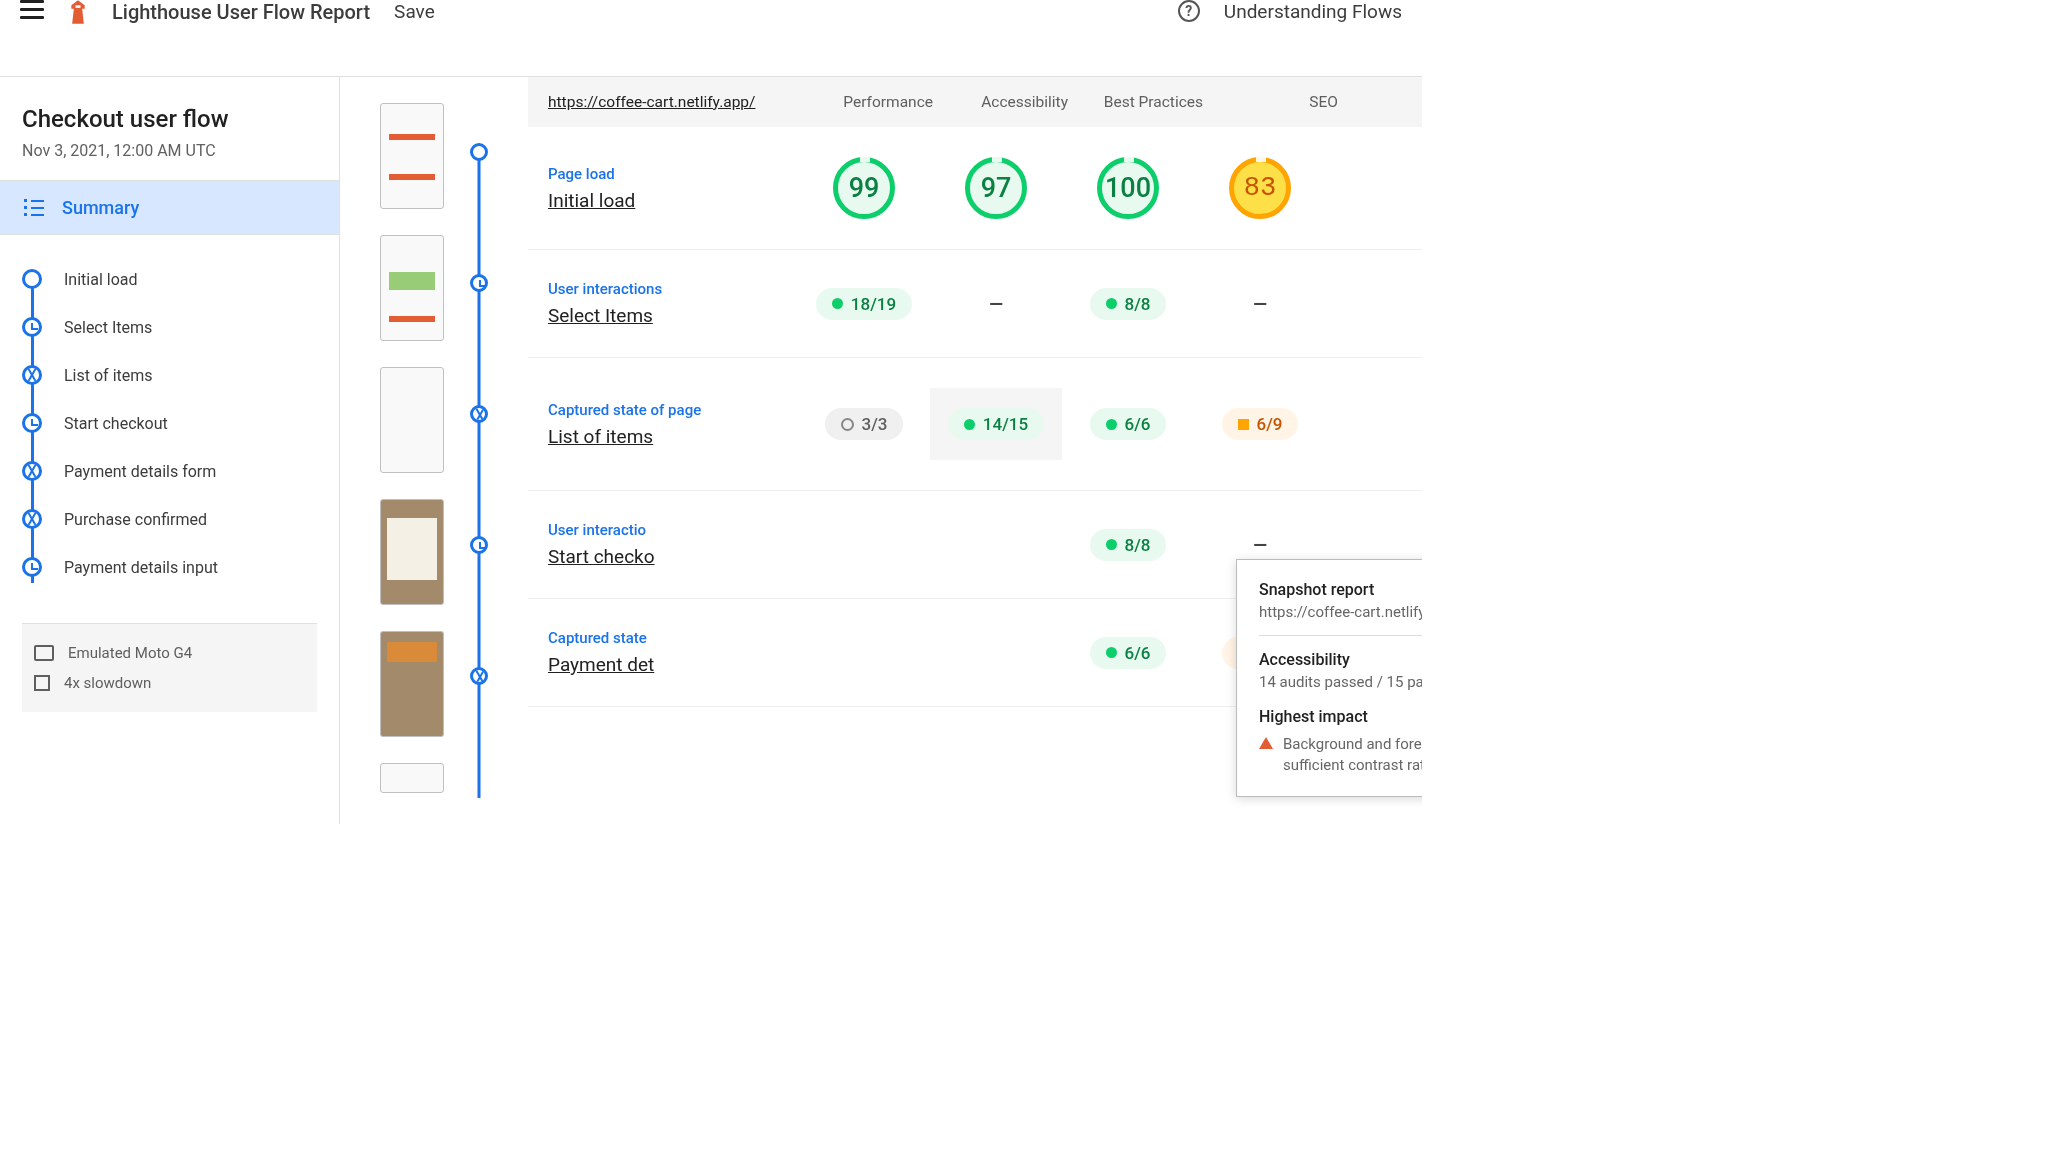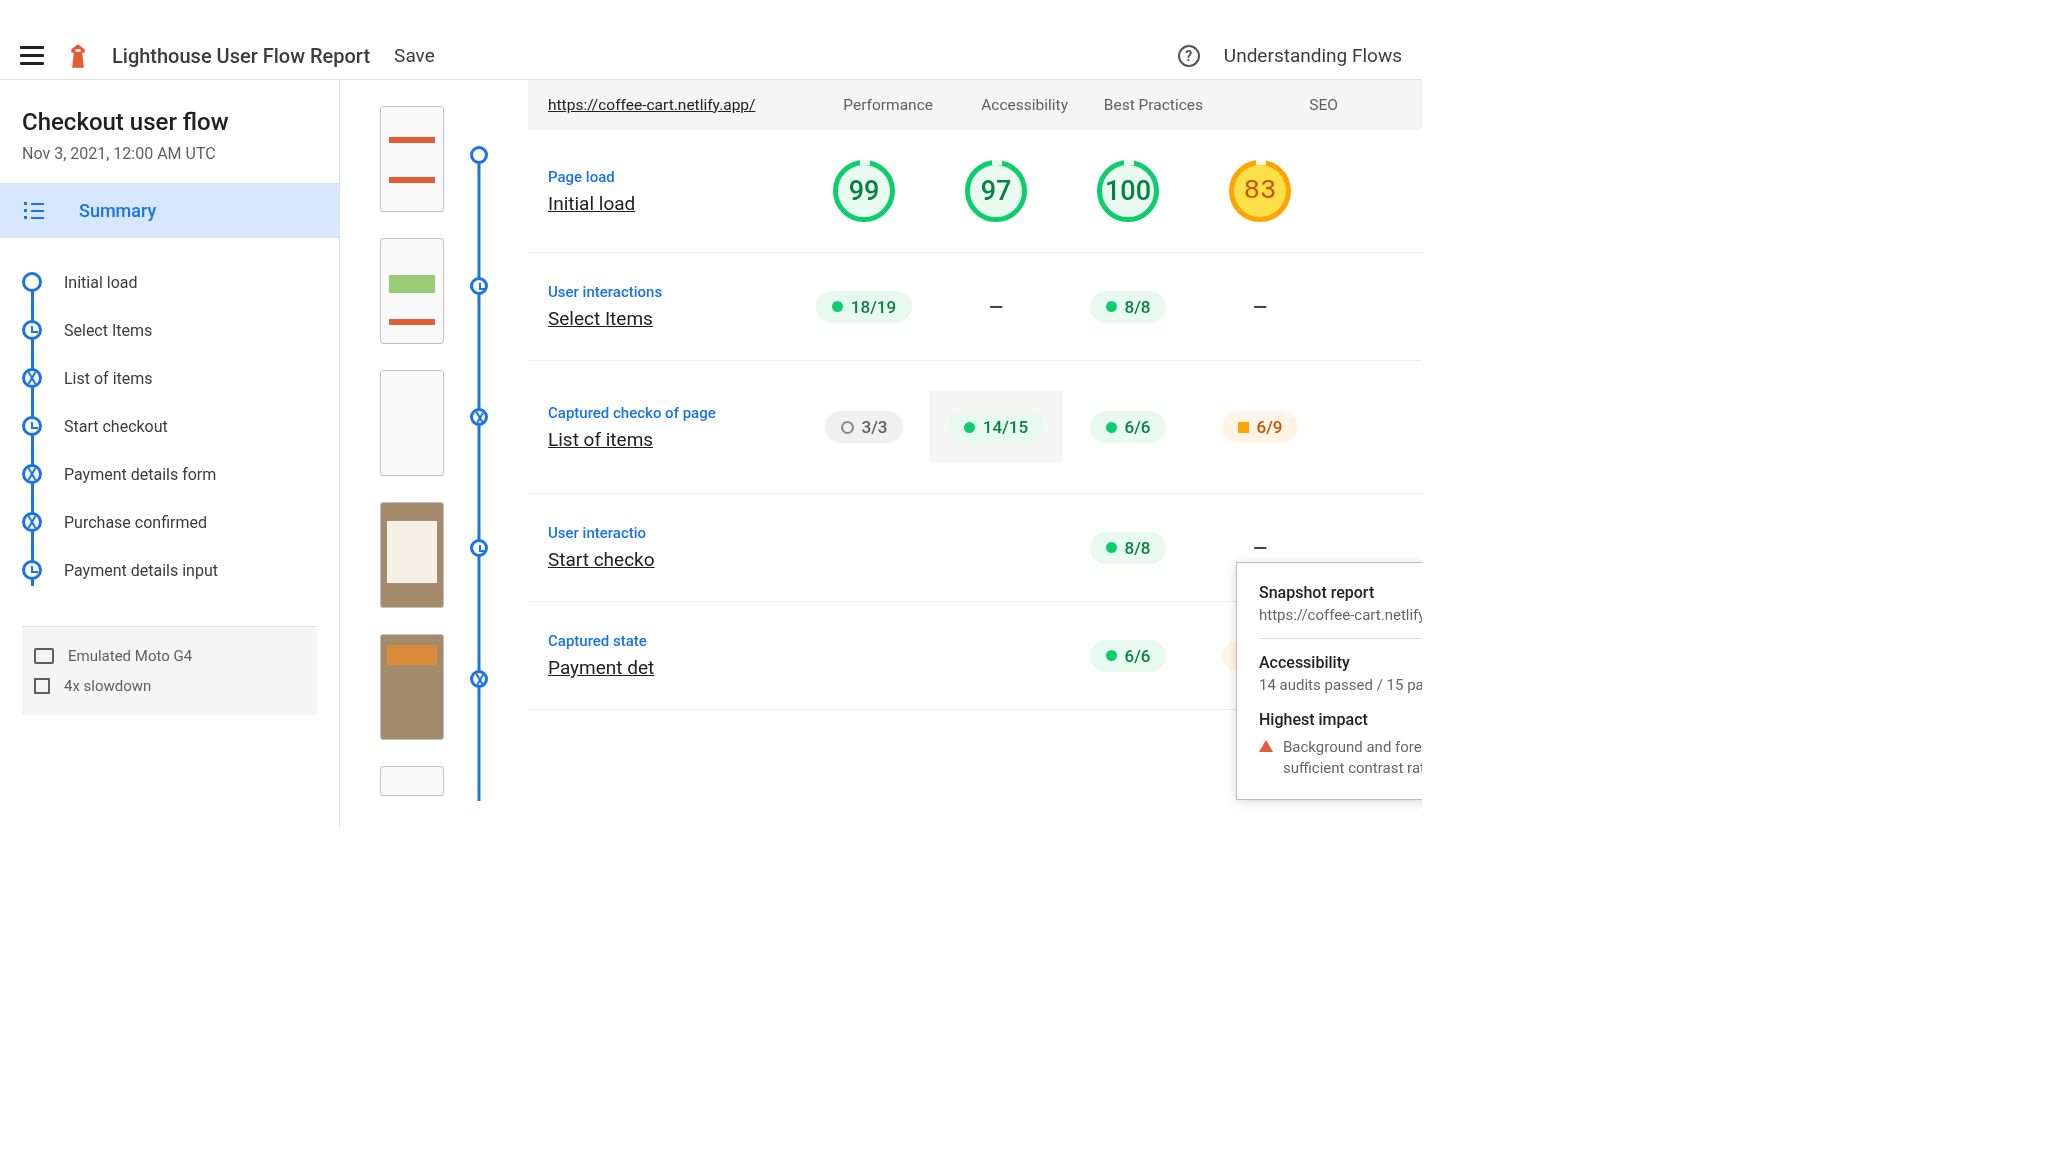--- a/index.html
+++ b/index.html
@@ -1,35 +1,35 @@
 <!DOCTYPE html>
 <html><head>
 <meta charset="utf-8">
 <style>
   * { box-sizing: border-box; margin: 0; padding: 0; }
   body { font-family: Roboto, Arial, sans-serif; color: #212121; background:#fff; width:1422px; }
   
-  .topbar { display:flex; align-items:center; height:48px; border-bottom:1px solid #e0e0e0; padding:0 20px; gap:24px;margin-top:32px; }
+  .topbar { display:flex; align-items:flex-start; height:77px; border-bottom:1px solid #e0e0e0; padding:0 20px; gap:24px; }
   .hamburger { display:flex; flex-direction:column; gap:5px; cursor:pointer; }
   .hamburger span { width:24px; height:3px; background:#212121; border-radius:1px; }
   .logo-icon { width:20px; height:24px; position:relative; }
   .title { font-size:20px; font-weight:500; color:#3c3c3c; }
   .save { font-size:19px; color:#3c3c3c; cursor:pointer; }
   .topbar-spacer { flex:1; }
   .help-icon { width:22px; height:22px; border:2px solid #555; border-radius:50%; display:flex; align-items:center; justify-content:center; font-size:14px; font-weight:bold; color:#555;}
   .understanding { font-size:19px; color:#3c3c3c; cursor:pointer; }
 
   .layout { display:flex; }
   
   .sidebar { width:340px; border-right:1px solid #e0e0e0; flex-shrink:0; }
   .flow-header { padding:28px 22px 20px; }
   .flow-title { font-size:24px; font-weight:500; margin-bottom:8px;}
   .flow-date { font-size:16px; color:#616161; }
   
-  .summary-row { display:flex; align-items:center; gap:35px; padding:16px 24px; background:#d6e7ff; color:#1a73e8; font-size:18px; font-weight:500; border-top:1px solid #e0e0e0; border-bottom:1px solid #e0e0e0; cursor:pointer;}
+  .summary-row { display:flex; align-items:center; gap:18px; padding:16px 24px; background:#d6e7ff; color:#1a73e8; font-size:18px; font-weight:500; border-top:1px solid #e0e0e0; border-bottom:1px solid #e0e0e0; cursor:pointer;}
   .summary-icon { display:flex; flex-direction:column; gap:4px;}
   .summary-icon div { display:flex; gap:4px; align-items:center;}
   .summary-icon .dot { width:3px; height:3px; background:#1a73e8; }
   .summary-icon .line { width:13px; height:2px; background:#1a73e8; }
   
   .side-timeline { padding:20px 22px; }
   .side-step { display:flex; align-items:center; gap:22px; position:relative; padding:14px 0; cursor:pointer;}
   .side-step .node { width:20px; height:20px; border:3px solid #1a73e8; border-radius:50%; background:#fff; z-index:2; position:relative; display:flex; align-items:center; justify-content:center; flex-shrink:0;}
   .side-step::before { content:''; position:absolute; left:9px; top:-20px; width:3px; height:60px; background:#1a73e8; z-index:1;}
   .side-step:first-child::before { top:24px; height:30px;}
@@ -239,21 +239,21 @@
             <div class="type">User interactions</div>
             <div class="name">Select Items</div>
           </div>
           <div class="pill-wrap"><span class="pill pill-green">18/19</span></div>
           <div class="dash">—</div>
           <div class="pill-wrap"><span class="pill pill-green">8/8</span></div>
           <div class="dash">—</div>
         </div>
         <div class="data-row">
           <div class="row-label">
-            <div class="type">Captured checko of page</div>
+            <div class="type">Captured state of page</div>
             <div class="name">List of items</div>
           </div>
           <div class="pill-wrap"><span class="pill pill-gray">3/3</span></div>
           <div class="pill-wrap cell-highlighted">
             <span class="pill pill-green">14/15</span>
           </div>
           <div class="pill-wrap"><span class="pill pill-green">6/6</span></div>
           <div class="pill-wrap"><span class="pill pill-orange">6/9</span></div>
         </div>
         <div class="data-row">

